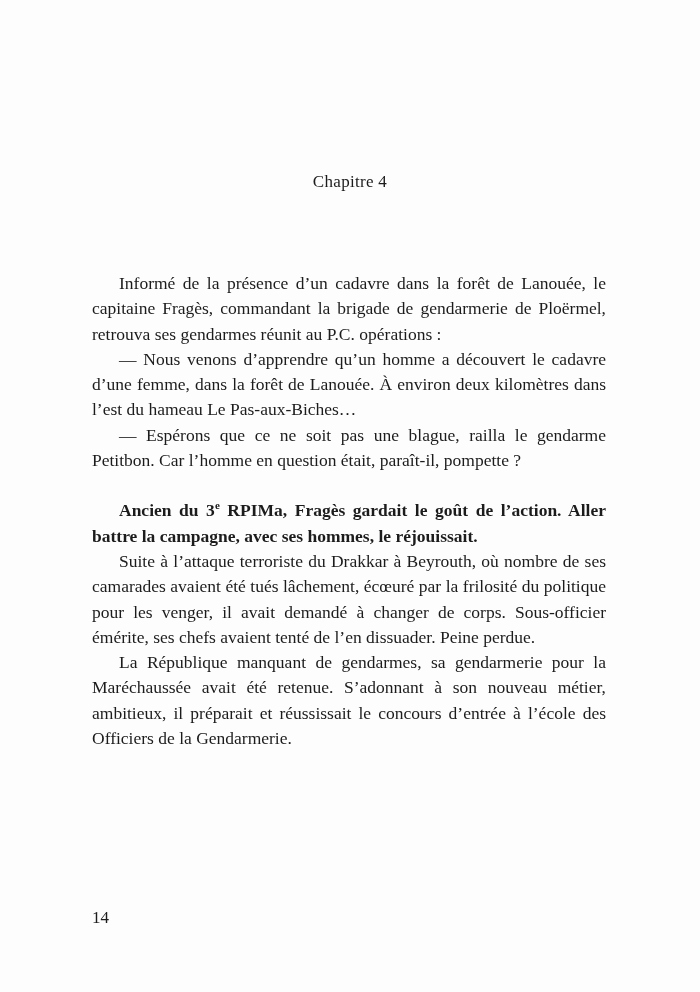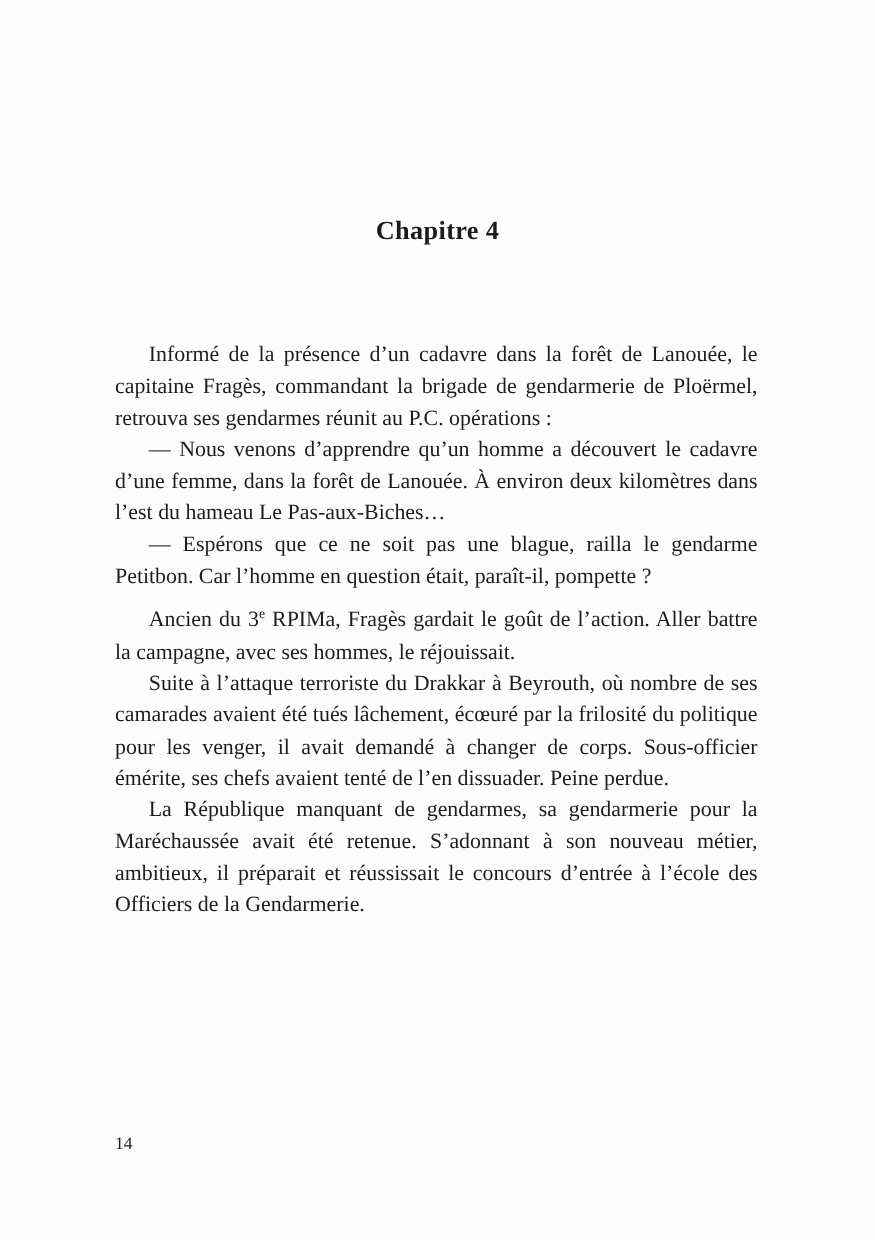--- a/index.html
+++ b/index.html
@@ -16,50 +16,51 @@
     color: #1c1c1c;
     overflow: hidden;
   }
   .chapter-title {
     position: absolute;
     top: 172px;
     left: 0;
     width: 100%;
     margin: 0;
     text-align: center;
-    font-size: 21px;
-    font-weight: bold;
+    font-size: 17px;
+    font-weight: normal;
     letter-spacing: 0.3px;
   }
   .body-text {
     position: absolute;
     top: 271px;
     left: 92px;
     width: 514px;
     font-size: 17.5px;
     line-height: 25.3px;
     text-align: justify;
   }
   p.para {
     margin: 0;
     text-indent: 27px;
   }
   p.section-gap {
-    margin-top: 10px;
+    margin-top: 25px;
+    font-weight: bold;
   }
   sup.ordinal {
     font-size: 11px;
     line-height: 0;
     vertical-align: super;
   }
   .page-number {
     position: absolute;
     left: 92px;
     top: 908px;
-    font-size: 14px;
+    font-size: 17px;
   }
 </style>
 </head>
 <body>
 
 <div class="page">
 
   <h1 class="chapter-title">Chapitre 4</h1>
 
   <div class="body-text">

